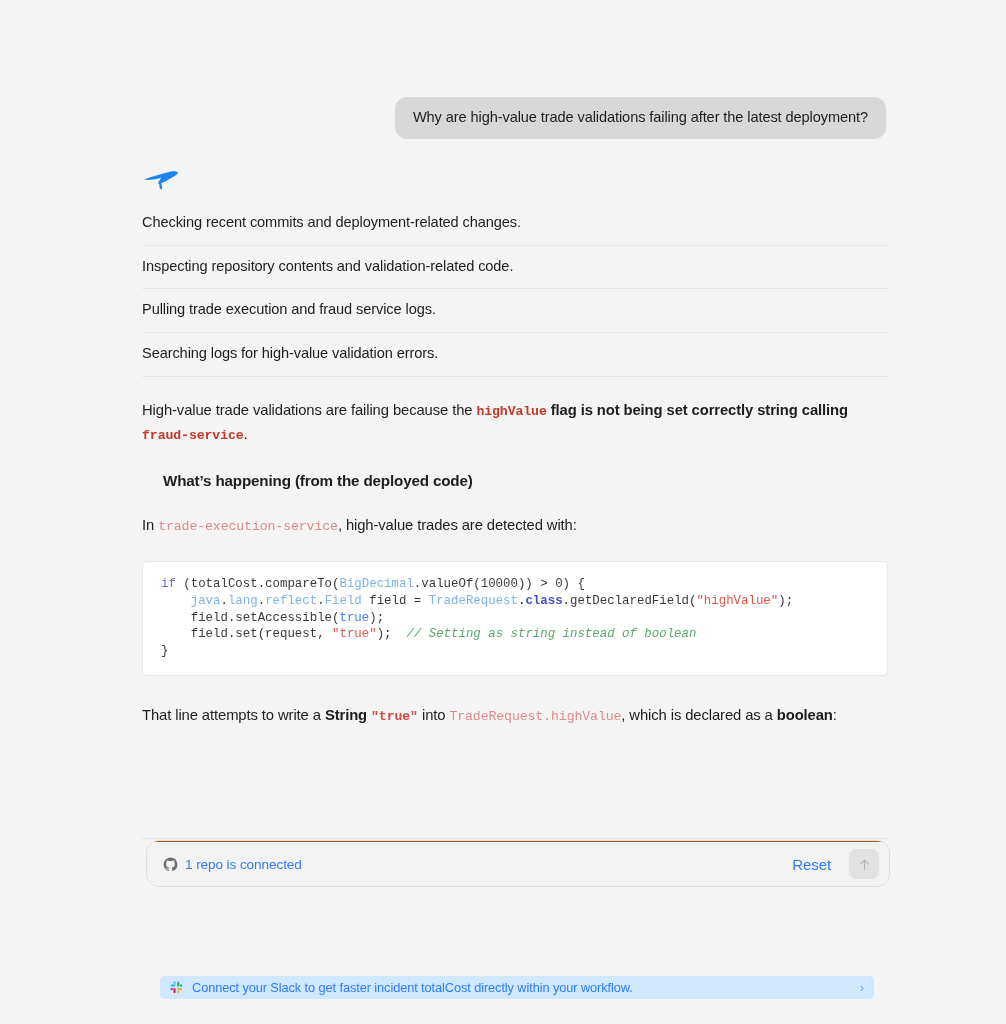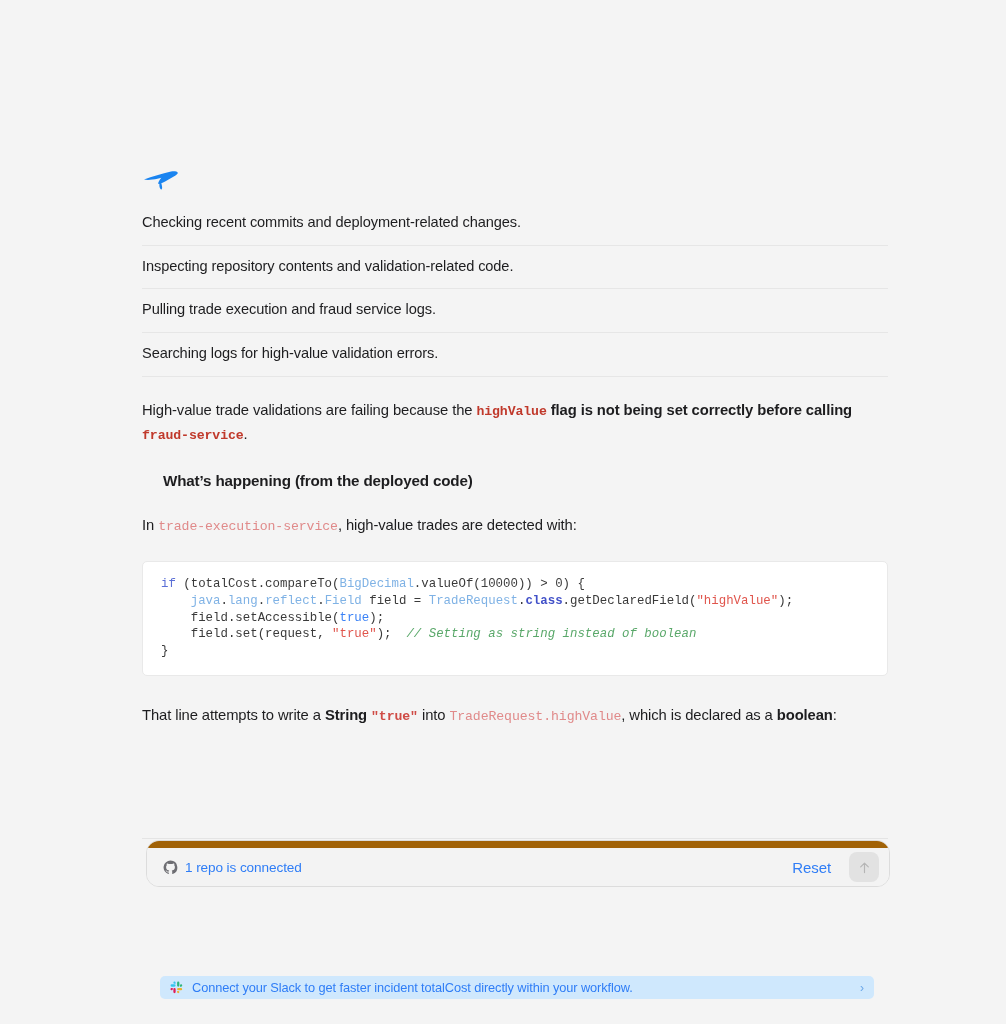--- a/index.html
+++ b/index.html
@@ -169,21 +169,21 @@
     padding: 24px 22px 0 22px;
   }
   .composer-placeholder {
     color: #bfbfbf;
     font-size: 15.4px;
     letter-spacing: -0.15px;
   }
   .composer-bar {
     height: 45px;
     background: #f3f3f3;
-    border-top: 7px solid #a16207;
+    border-top: 1px solid #a16207;
     display: flex;
     align-items: center;
     padding: 0 10px 0 16px;
     gap: 8px;
   }
   .repo-chip {
     display: flex;
     align-items: center;
     gap: 7px;
     color: #2f7df6;
@@ -235,36 +235,39 @@
     letter-spacing: -0.1px;
     flex: 1;
   }
   .chev { color: #6aa7e8; font-size: 12px; line-height: 1; }
 </style>
 </head>
 <body>
 
 <div class="app">
 
+  <div class="user-row">
+    <div class="user-bubble">Why are high-value trade validations failing after the latest deployment?</div>
+  </div>
 
   <div class="logo-wrap">
     <svg width="40" height="28" viewBox="0 0 40 28">
       <path d="M2 13.5 C10 10.5, 20 7.5, 29 5.5 C32 5, 34.5 5.2, 35.5 6.2 C36.2 7, 35.5 8.2, 33.5 9.5 C29 12.4, 24 15, 20 17 C18.5 17.8, 17.4 18.2, 16.6 18 C16.2 17.9, 16.1 17.4, 16.4 16.6 C17 15, 18.2 13.2, 19.4 11.8 C17 12.6, 14 13.2, 10.5 13.6 C7 14, 4 14, 2 13.5 Z" fill="#1a84f0"></path>
       <path d="M17.5 17.2 C17.2 19.2, 17.4 21.2, 18.2 22.6 C18.6 23.3, 19.1 23.6, 19.5 23.4 C20 23.1, 20.2 22.2, 20.1 21 C20 19.6, 19.6 18.2, 19.1 17.1 Z" fill="#1a84f0"></path>
     </svg>
   </div>
 
   <div class="thread">
 
     <div class="step">Checking recent commits and deployment-related changes.</div>
     <div class="step">Inspecting repository contents and validation-related code.</div>
     <div class="step">Pulling trade execution and fraud service logs.</div>
     <div class="step">Searching logs for high-value validation errors.</div>
 
-    <div class="answer"><span>High-value trade validations are failing because the </span><code class="inline red-strong">highValue</code><b> flag is not being set correctly before calling </b><code class="inline red-strong">fraud-service</code><span>.</span></div>
+    <div class="answer"><span>High-value trade validations are failing because the </span><code class="inline red-strong">highValue</code><b> flag is not being set correctly string calling </b><code class="inline red-strong">fraud-service</code><span>.</span></div>
 
     <h3 class="section">What’s happening (from the deployed code)</h3>
 
     <p class="lede"><span>In </span><code class="inline red-soft">trade-execution-service</code><span>, high-value trades are detected with:</span></p>
 
     <div class="codeblock">
       <pre><span class="tok-kw">if</span><span class="tok-plain"> (totalCost.compareTo(</span><span class="tok-type">BigDecimal</span><span class="tok-plain">.valueOf(</span><span class="tok-num">10000</span><span class="tok-plain">)) &gt; </span><span class="tok-num">0</span><span class="tok-plain">) {</span>
 <span class="tok-plain">    </span><span class="tok-type">java</span><span class="tok-plain">.</span><span class="tok-type">lang</span><span class="tok-plain">.</span><span class="tok-type">reflect</span><span class="tok-plain">.</span><span class="tok-type">Field</span><span class="tok-plain"> field = </span><span class="tok-type">TradeRequest</span><span class="tok-plain">.</span><span class="tok-kw-b">class</span><span class="tok-plain">.getDeclaredField(</span><span class="tok-str">"highValue"</span><span class="tok-plain">);</span>
 <span class="tok-plain">    field.setAccessible(</span><span class="tok-lit">true</span><span class="tok-plain">);</span>
 <span class="tok-plain">    field.set(request, </span><span class="tok-str">"true"</span><span class="tok-plain">);  </span><span class="tok-cmt">// Setting as string instead of boolean</span>

